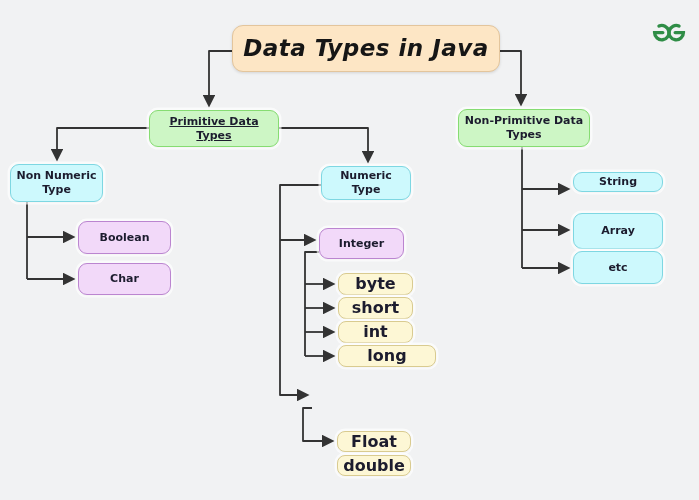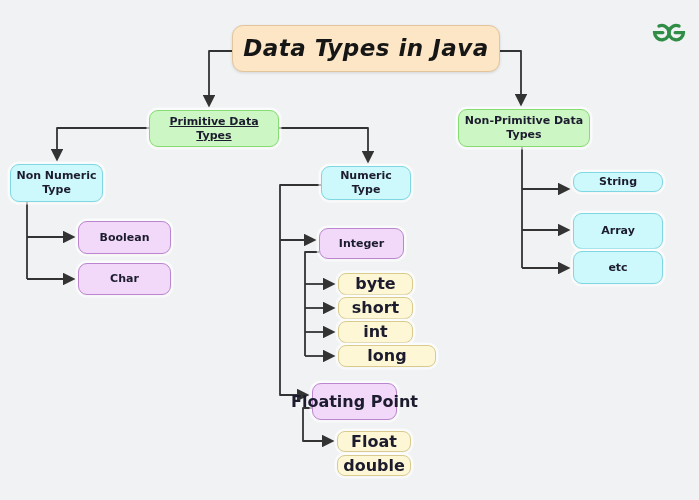--- a/index.html
+++ b/index.html
@@ -117,23 +117,20 @@
   <div class="node yellow fs10" style="left:338px;top:297px;width:75px;height:22px;">
     <span>short</span>
   </div>
   <div class="node yellow fs10" style="left:338px;top:321px;width:75px;height:22px;">
     <span>int</span>
   </div>
   <div class="node yellow fs10" style="left:338px;top:345px;width:98px;height:22px;">
     <span>long</span>
   </div>
 
-  <div class="node purple fs10 nowrap" style="left:312px;top:383px;width:85px;height:37px;">
-    <span>Floating Point</span>
-  </div>
   <div class="node yellow fs10" style="left:337px;top:431px;width:74px;height:21px;">
     <span>Float</span>
   </div>
   <div class="node yellow fs10" style="left:337px;top:455px;width:74px;height:21px;">
     <span>double</span>
   </div>
 
   <div class="node cyan fs11" style="left:573px;top:172px;width:90px;height:20px;text-align:center;">
     <span>String</span>
   </div>

